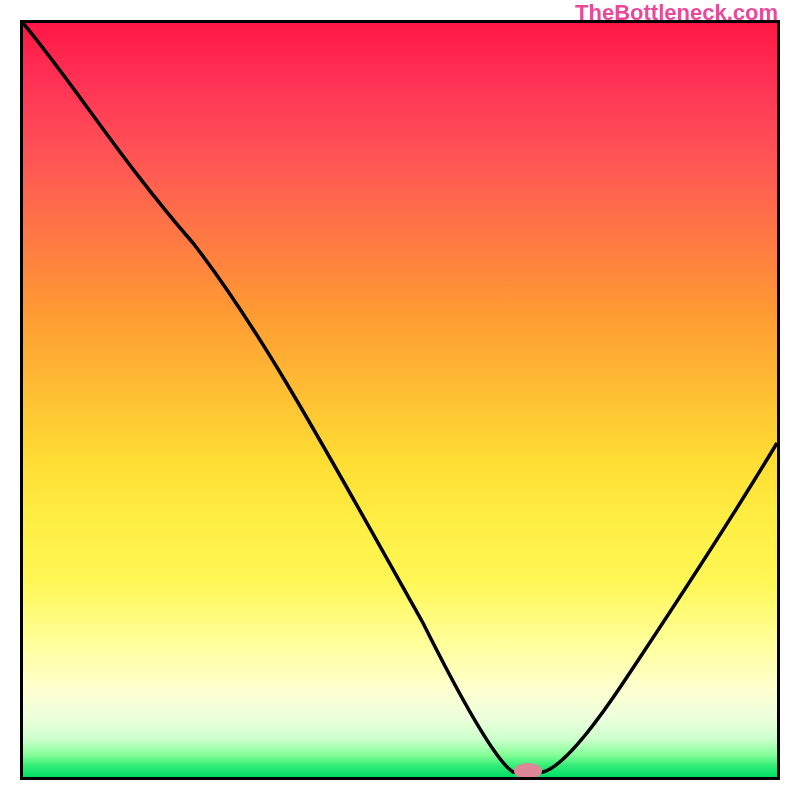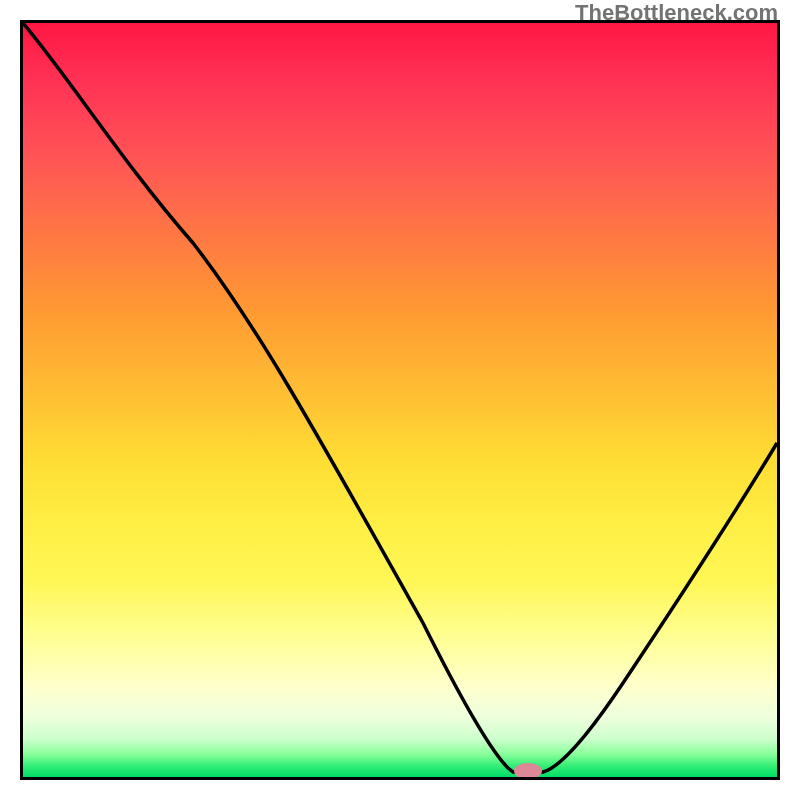--- a/index.html
+++ b/index.html
@@ -51,21 +51,21 @@
     position: absolute;
     width: 100%;
     height: 100%;
   }
   .watermark {
     position: absolute;
     top: 0px;
     right: 22px;
     font-size: 22px;
     font-weight: bold;
-    color: #737373;
+    color: #ec4899;
     font-family: Arial, sans-serif;
   }
 </style>
 </head>
 <body>
 
 <div class="chart-container">
   <div class="watermark">TheBottleneck.com</div>
   <div class="plot-area">
     <div class="gradient-bg"></div>

